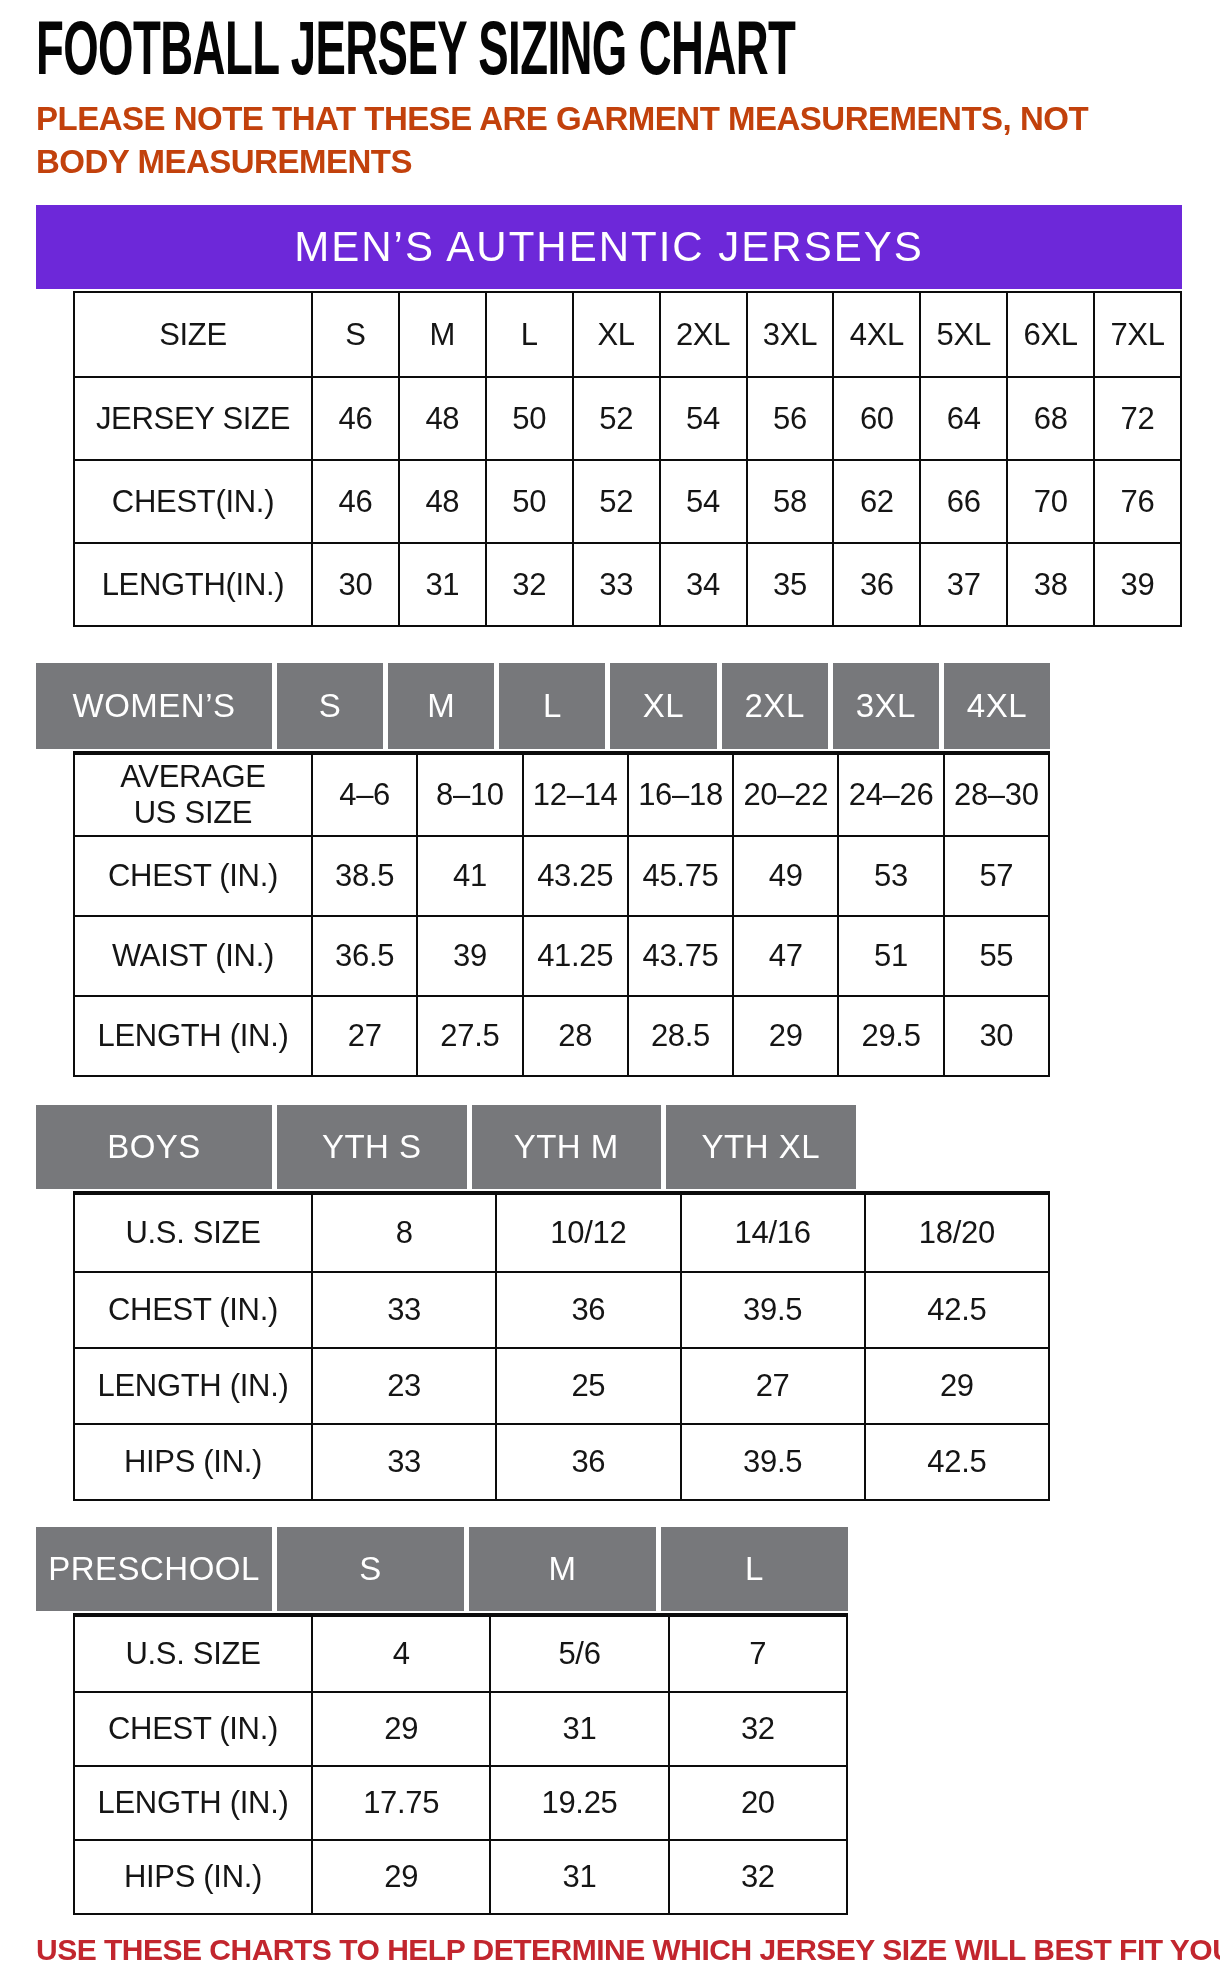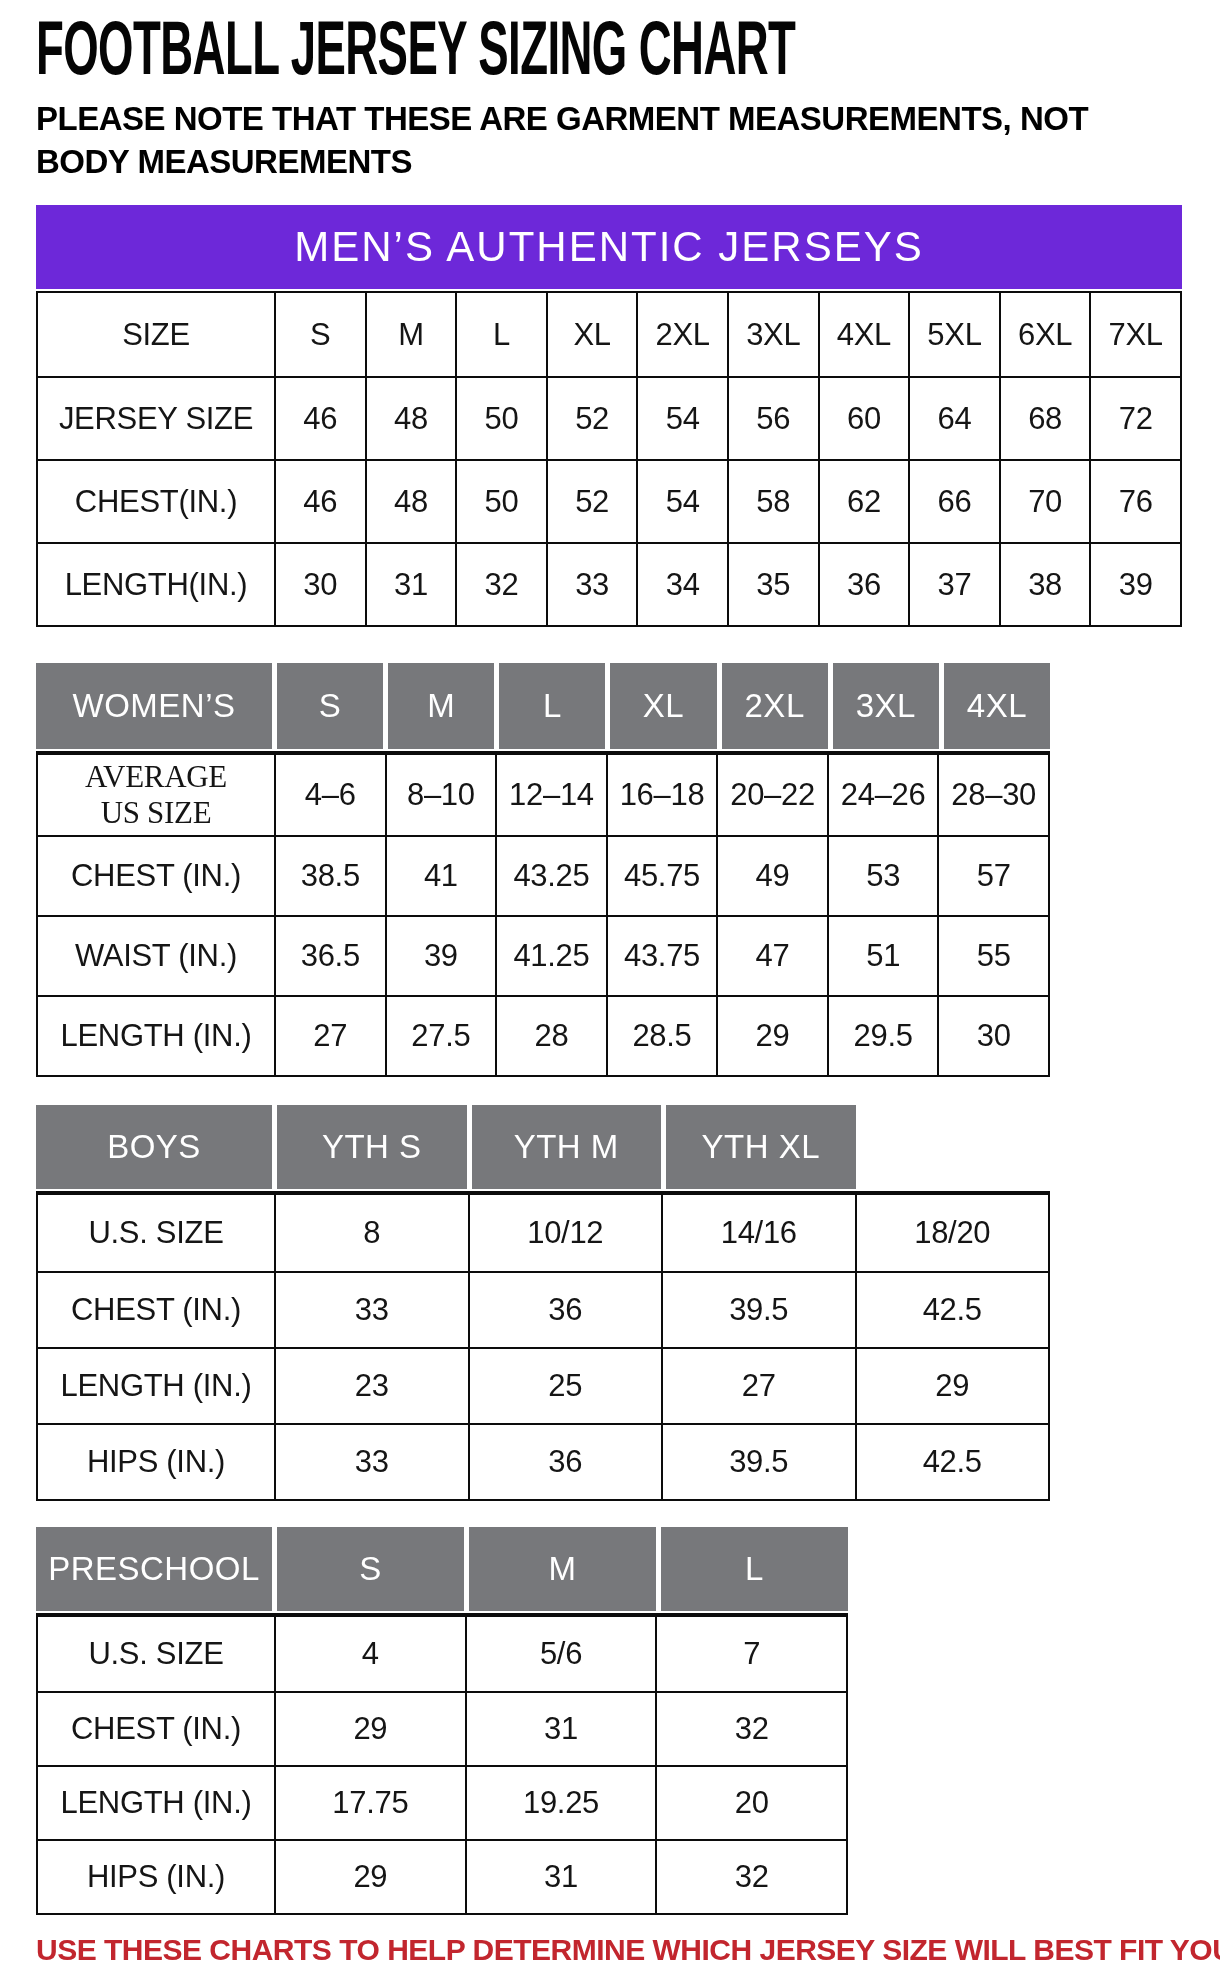--- a/index.html
+++ b/index.html
@@ -13,49 +13,49 @@
   
   .title {
     font-size:76px; font-weight:bold; line-height:0.9; color:#050505;
     letter-spacing:-1px; white-space:nowrap;
   }
   .title .squeeze {
     display:inline-block; transform:scaleX(0.60); transform-origin:0 50%;
   }
   .note {
     margin-top:16px; max-width:1110px;
-    color:#000000; font-size:33px; font-weight:bold; line-height:1.28;
+    color:#c2410c; font-size:33px; font-weight:bold; line-height:1.28;
     letter-spacing:-0.5px;
   }
 
   
   .tbl { margin-top:0; }
   .banner {
     background:#6d28d9; color:#ffffff; height:84px;
     display:flex; align-items:center; justify-content:center;
     font-size:42px; letter-spacing:2px;
   }
   .hrow { display:grid; }
   .hcell {
     background:#77787b; color:#ffffff;
     display:flex; align-items:center; justify-content:center;
     font-size:33px; letter-spacing:0.5px;
   }
   .hcell + .hcell { border-left:5px solid #ffffff; }
-  .tbody { border:2px solid #0c0c0c; margin-top:2px; }
+  .tbody { border:2px solid #0c0c0c; margin-top:2px;margin-left:37px; }
   .thick { border-top-width:4px; }
   .row { display:grid; }
   .row + .row { border-top:2px solid #0c0c0c; }
   .cell {
     display:flex; align-items:center; justify-content:center;
     font-size:31px; color:#151515; text-align:center; line-height:1.15;
     letter-spacing:-0.3px;
   }
   .cell + .cell { border-left:2px solid #0c0c0c; }
-  .narrow { display:inline-block; max-width:170px;font-family:Liberation Serif, serif; }
+  .narrow { display:inline-block; max-width:170px; }
 
   
   .mens   { width:1146px; margin-top:22px; }
   .m-cols { grid-template-columns:236px repeat(10,1fr); }
   .mens .row { height:83px; }
 
   .womens { width:1014px; margin-top:36px; }
   .w-cols { grid-template-columns:236px repeat(7,1fr); }
   .womens .hrow { height:86px; }
   .womens .row { height:80px; }

